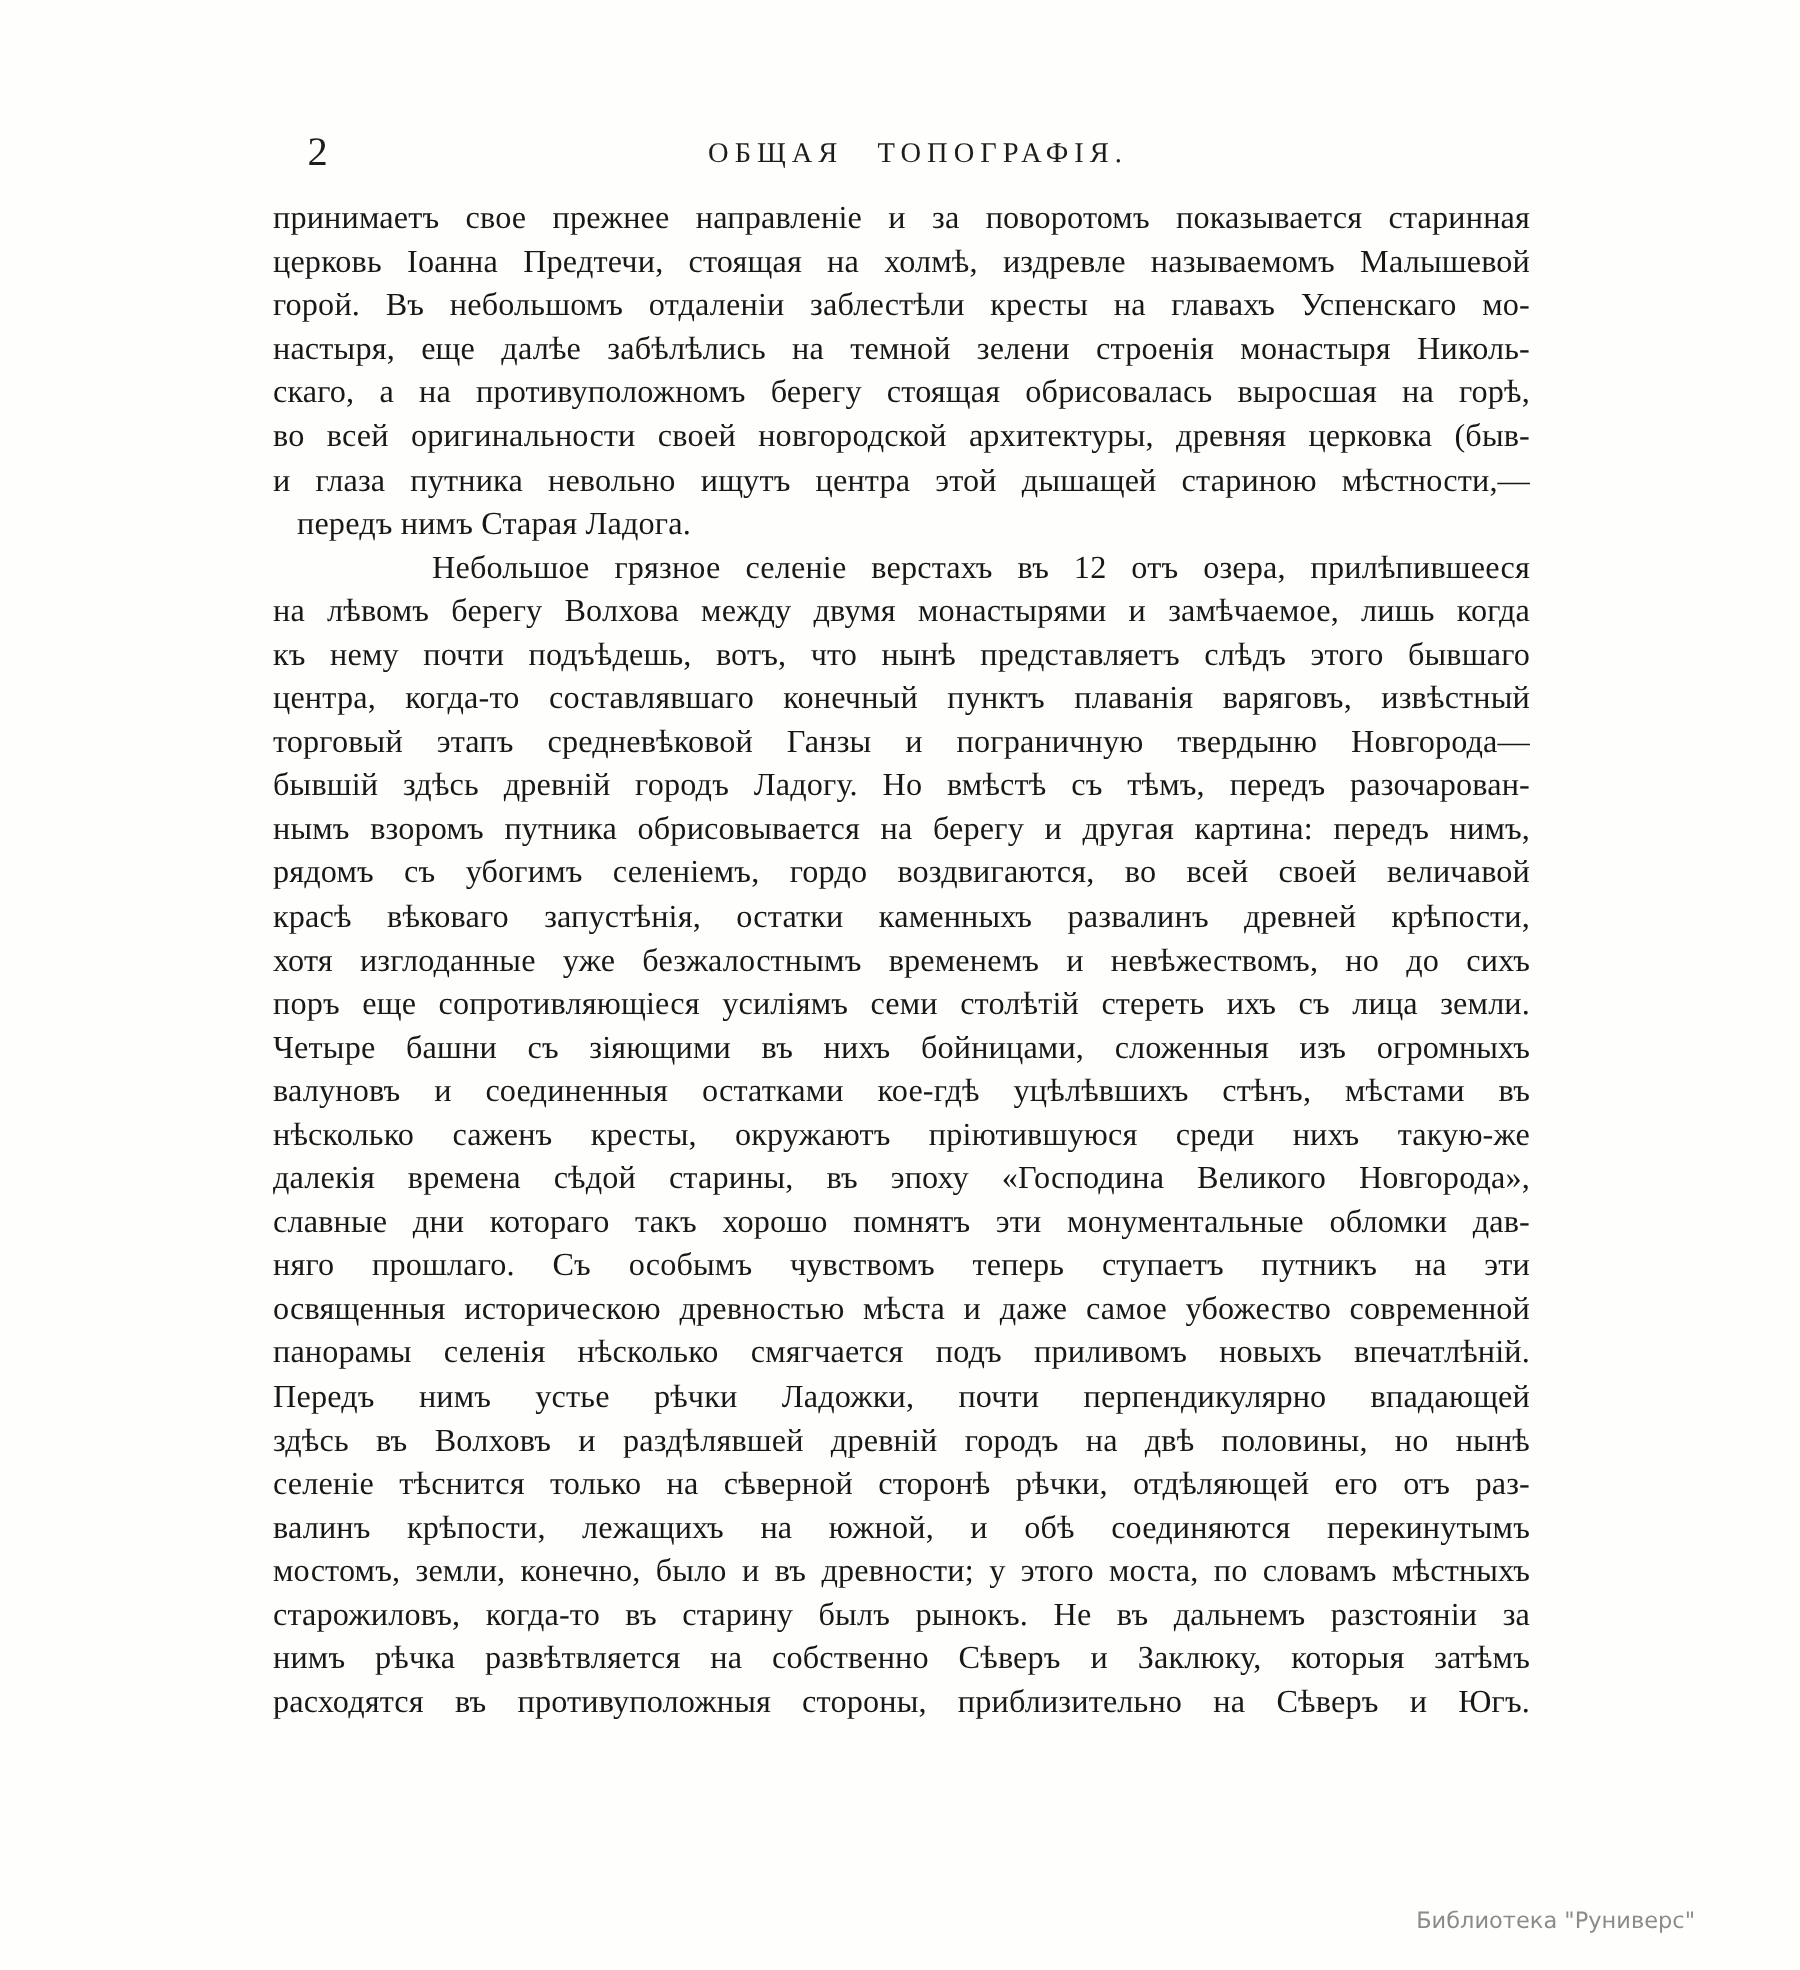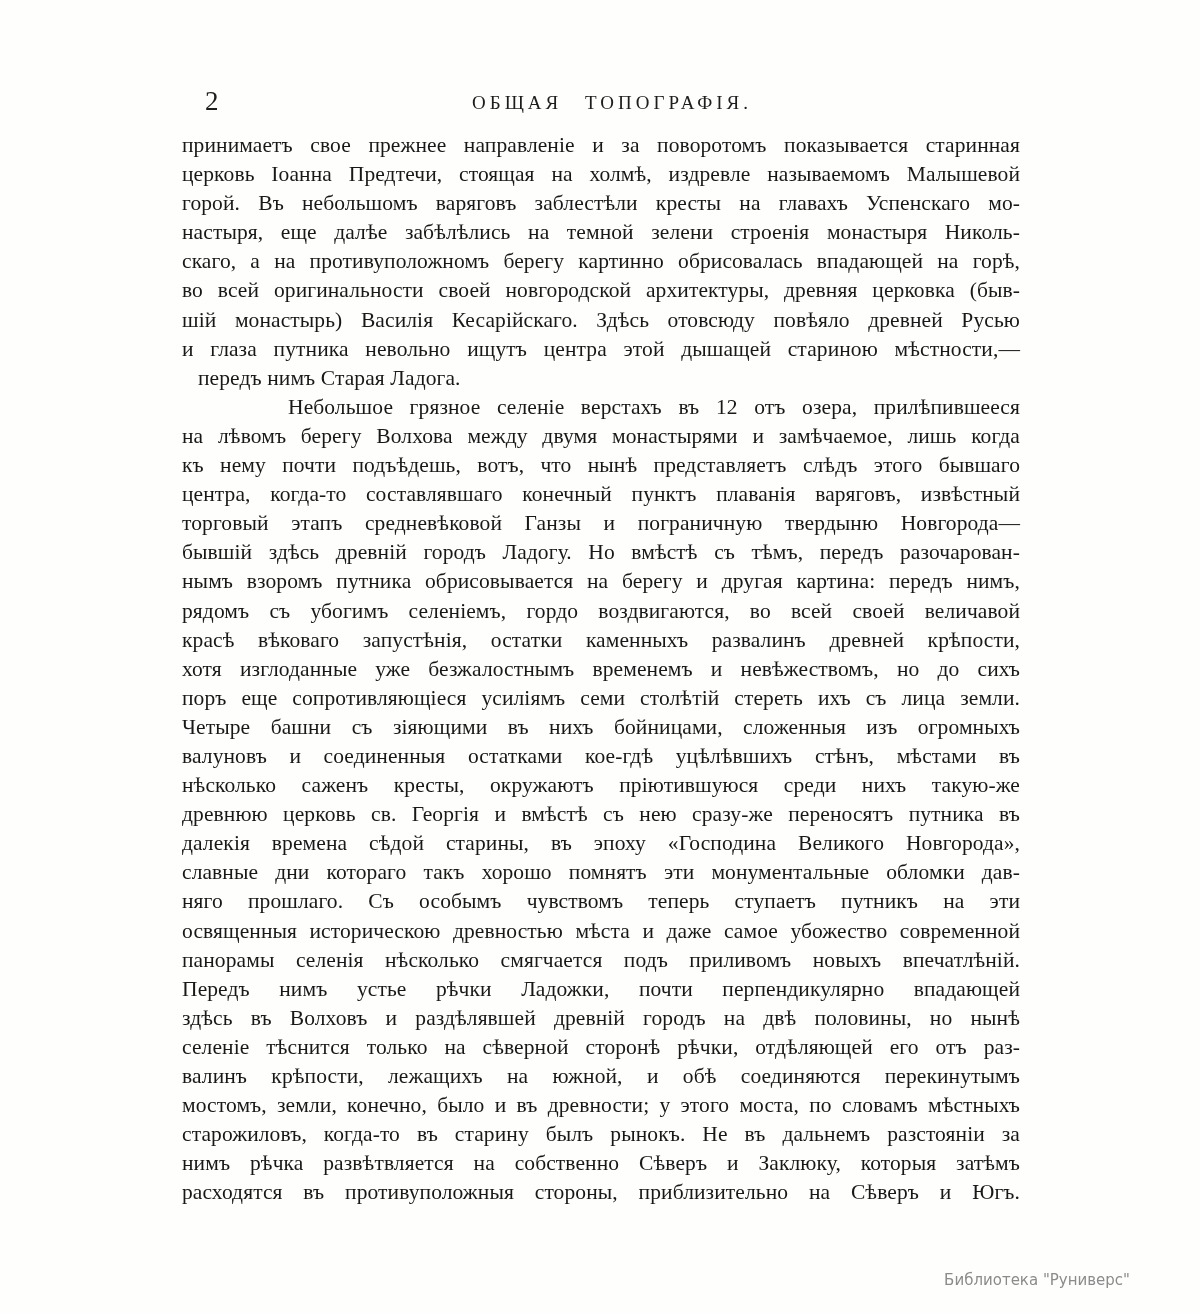--- a/index.html
+++ b/index.html
@@ -66,44 +66,42 @@
 <div class="page">
 
   <div class="page-number">2</div>
 
   <div class="running-head">ОБЩАЯ ТОПОГРАФІЯ.</div>
 
   <div class="text-block">
       <div class="para">
         <div class="line">принимаетъ свое прежнее направленіе и за поворотомъ показывается старинная</div>
         <div class="line">церковь Іоанна Предтечи, стоящая на холмѣ, издревле называемомъ Малышевой</div>
-        <div class="line">горой. Въ небольшомъ варяговъ заблестѣли кресты на главахъ Успенскаго мо-</div>
+        <div class="line">горой. Въ небольшомъ отдаленіи заблестѣли кресты на главахъ Успенскаго мо-</div>
         <div class="line">настыря, еще далѣе забѣлѣлись на темной зелени строенія монастыря Николь-</div>
-        <div class="line">скаго, а на противуположномъ берегу картинно обрисовалась впадающей на горѣ,</div>
+        <div class="line">скаго, а на противуположномъ берегу стоящая обрисовалась выросшая на горѣ,</div>
         <div class="line">во всей оригинальности своей новгородской архитектуры, древняя церковка (быв-</div>
-        <div class="line">шій монастырь) Василія Кесарійскаго. Здѣсь отовсюду повѣяло древней Русью</div>
         <div class="line">и глаза путника невольно ищутъ центра этой дышащей стариною мѣстности,—</div>
         <div class="line last">передъ нимъ Старая Ладога.</div>
       </div>
       <div class="para">
         <div class="line indent">Небольшое грязное селеніе верстахъ въ 12 отъ озера, прилѣпившееся</div>
         <div class="line">на лѣвомъ берегу Волхова между двумя монастырями и замѣчаемое, лишь когда</div>
         <div class="line">къ нему почти подъѣдешь, вотъ, что нынѣ представляетъ слѣдъ этого бывшаго</div>
         <div class="line">центра, когда-то составлявшаго конечный пунктъ плаванія варяговъ, извѣстный</div>
         <div class="line">торговый этапъ средневѣковой Ганзы и пограничную твердыню Новгорода—</div>
         <div class="line">бывшій здѣсь древній городъ Ладогу. Но вмѣстѣ съ тѣмъ, передъ разочарован-</div>
         <div class="line">нымъ взоромъ путника обрисовывается на берегу и другая картина: передъ нимъ,</div>
         <div class="line">рядомъ съ убогимъ селеніемъ, гордо воздвигаются, во всей своей величавой</div>
         <div class="line">красѣ вѣковаго запустѣнія, остатки каменныхъ развалинъ древней крѣпости,</div>
         <div class="line">хотя изглоданные уже безжалостнымъ временемъ и невѣжествомъ, но до сихъ</div>
         <div class="line">поръ еще сопротивляющіеся усиліямъ семи столѣтій стереть ихъ съ лица земли.</div>
         <div class="line">Четыре башни съ зіяющими въ нихъ бойницами, сложенныя изъ огромныхъ</div>
         <div class="line">валуновъ и соединенныя остатками кое-гдѣ уцѣлѣвшихъ стѣнъ, мѣстами въ</div>
         <div class="line">нѣсколько саженъ кресты, окружаютъ пріютившуюся среди нихъ такую-же</div>
-        <div class="line">древнюю церковь св. Георгія и вмѣстѣ съ нею сразу-же переносятъ путника въ</div>
         <div class="line">далекія времена сѣдой старины, въ эпоху «Господина Великого Новгорода»,</div>
         <div class="line">славные дни котораго такъ хорошо помнятъ эти монументальные обломки дав-</div>
         <div class="line">няго прошлаго. Съ особымъ чувствомъ теперь ступаетъ путникъ на эти</div>
         <div class="line">освященныя историческою древностью мѣста и даже самое убожество современной</div>
         <div class="line">панорамы селенія нѣсколько смягчается подъ приливомъ новыхъ впечатлѣній.</div>
         <div class="line">Передъ нимъ устье рѣчки Ладожки, почти перпендикулярно впадающей</div>
         <div class="line">здѣсь въ Волховъ и раздѣлявшей древній городъ на двѣ половины, но нынѣ</div>
         <div class="line">селеніе тѣснится только на сѣверной сторонѣ рѣчки, отдѣляющей его отъ раз-</div>
         <div class="line">валинъ крѣпости, лежащихъ на южной, и обѣ соединяются перекинутымъ</div>
         <div class="line">мостомъ, земли, конечно, было и въ древности; у этого моста, по словамъ мѣстныхъ</div>

